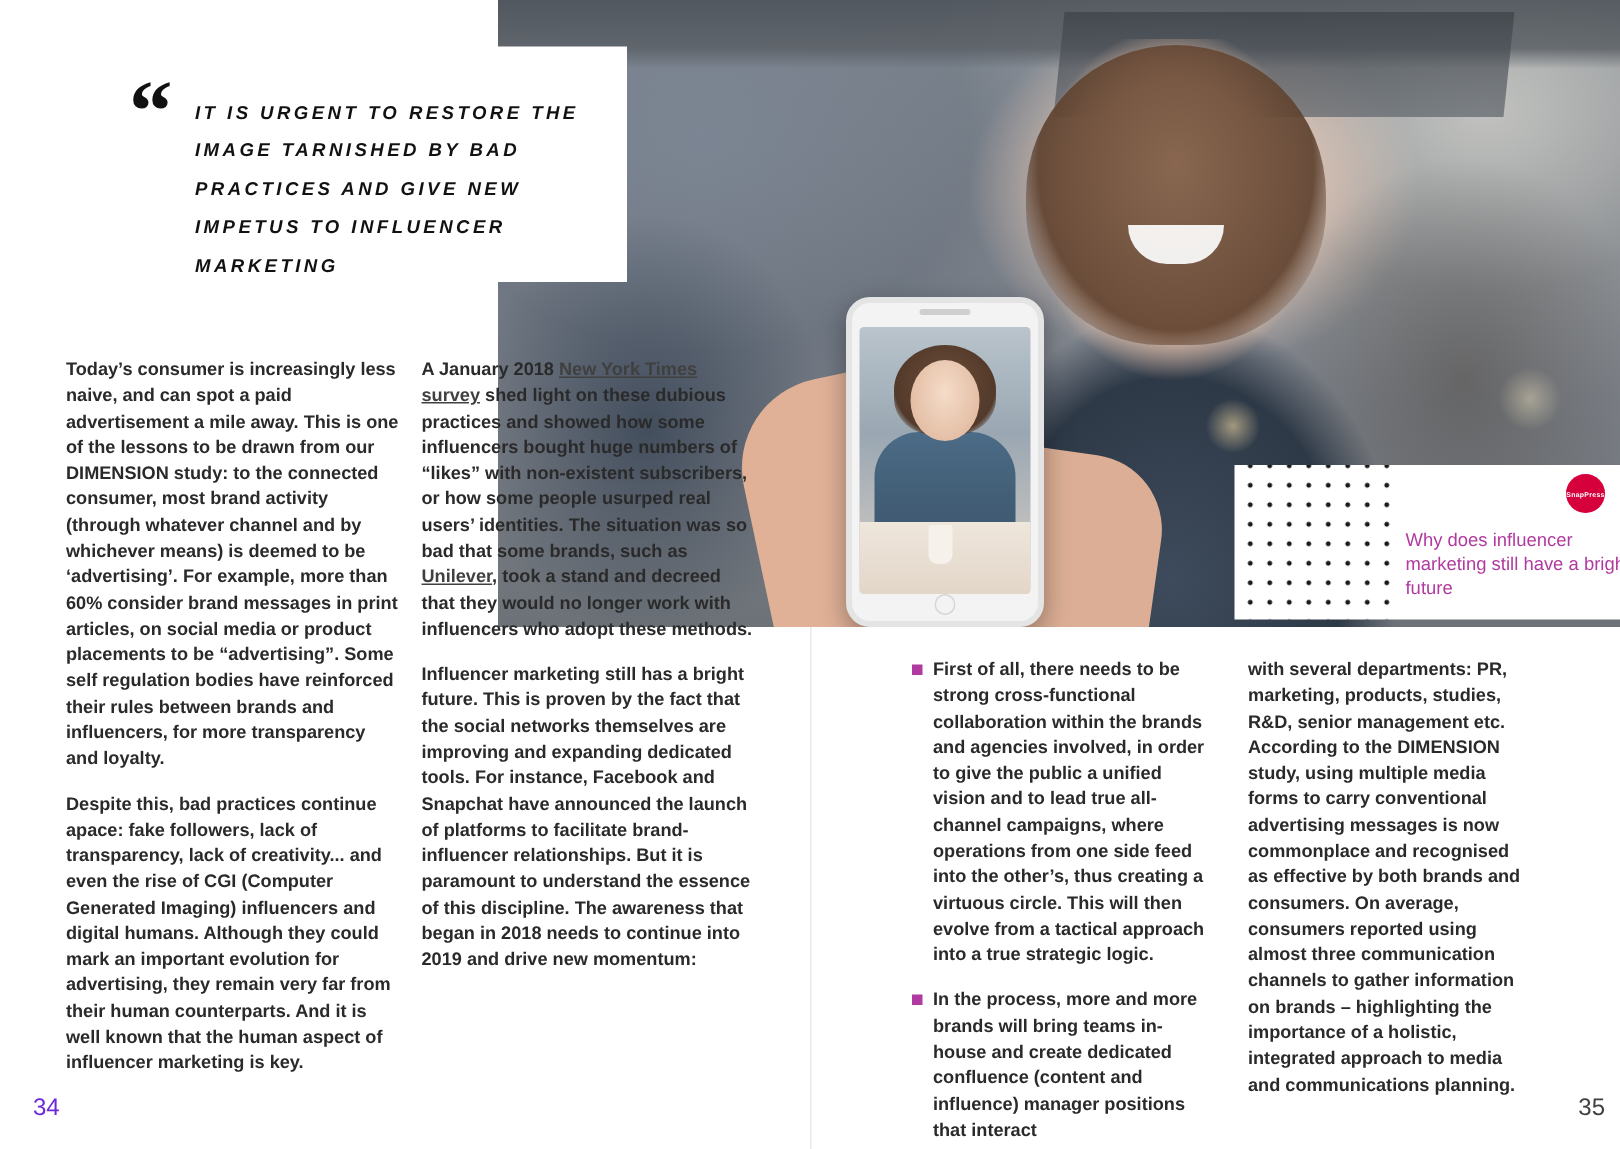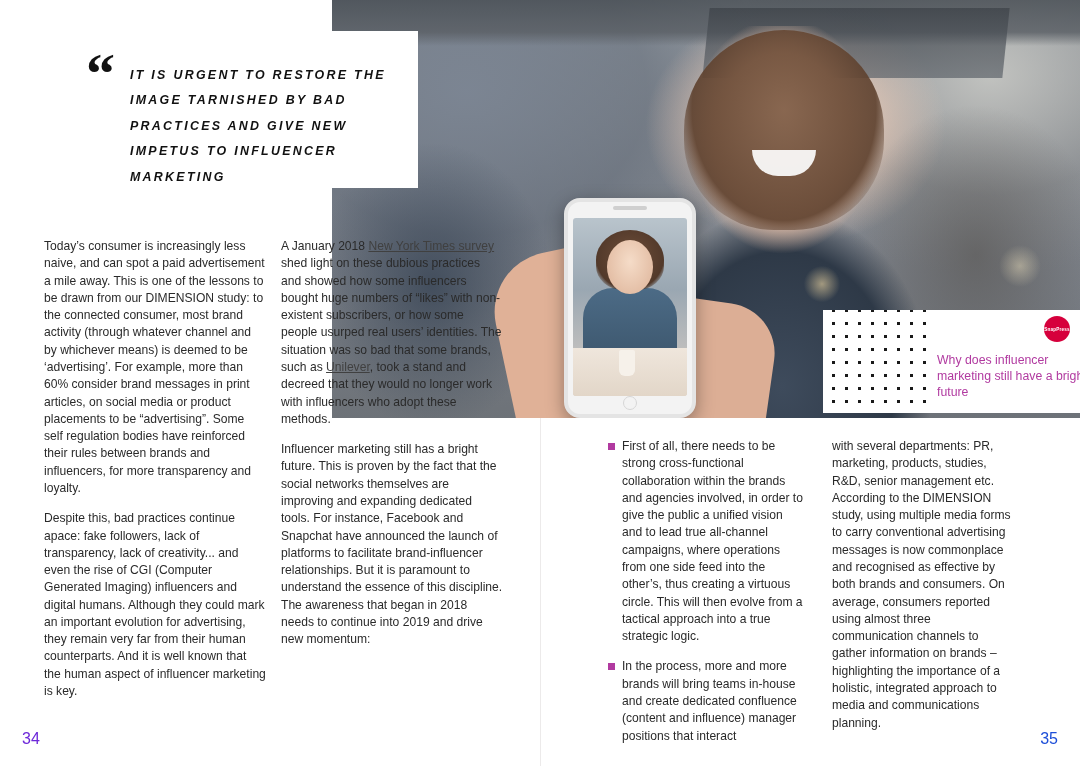--- a/index.html
+++ b/index.html
@@ -185,43 +185,43 @@
     color: #b13aa0; font-size: 12.3px; line-height: 1.32;
   }
 
   
   .col {
     position: absolute;
     font-size: 12.1px;
     line-height: 1.43;
     color: #2a2a2a;
   }
-  .col p { margin-bottom: 13px; }
+  .col p { margin-bottom: 13px; font-weight: bold; }
   .col a, .ulink {
     color: #404040; text-decoration: underline;
   }
   .col-1 { left: 44px; top: 238px; width: 222px; }
   .col-2 { left: 281px; top: 238px; width: 222px; }
   .col-3 { left: 608px; top: 438px; width: 198px; }
   .col-4 { left: 832px; top: 438px; width: 182px; }
 
   .bullet-para { position: relative; padding-left: 14px; margin-bottom: 13px; }
   .bullet-para::before {
     content: ""; position: absolute; left: 0; top: 5px;
     width: 7px; height: 7px; background: #b13aa0;
   }
 
   
   .folio-left {
     position: absolute; left: 22px; bottom: 18px;
     font-size: 16px; color: #6d28d9;
   }
   .folio-right {
-    position: absolute; right: 22px; bottom: 18px;
-    font-size: 16px; color: #1d4ed8;
+    position: absolute; right: 10px; bottom: 18px;
+    font-size: 16px; color: #404040;
   }
   .spine {
     position: absolute; left: 540px; top: 418px; bottom: 0; width: 1px;
     background: #eceaea;
   }
 </style>
 </head>
 <body>
 
 <div class="page">

